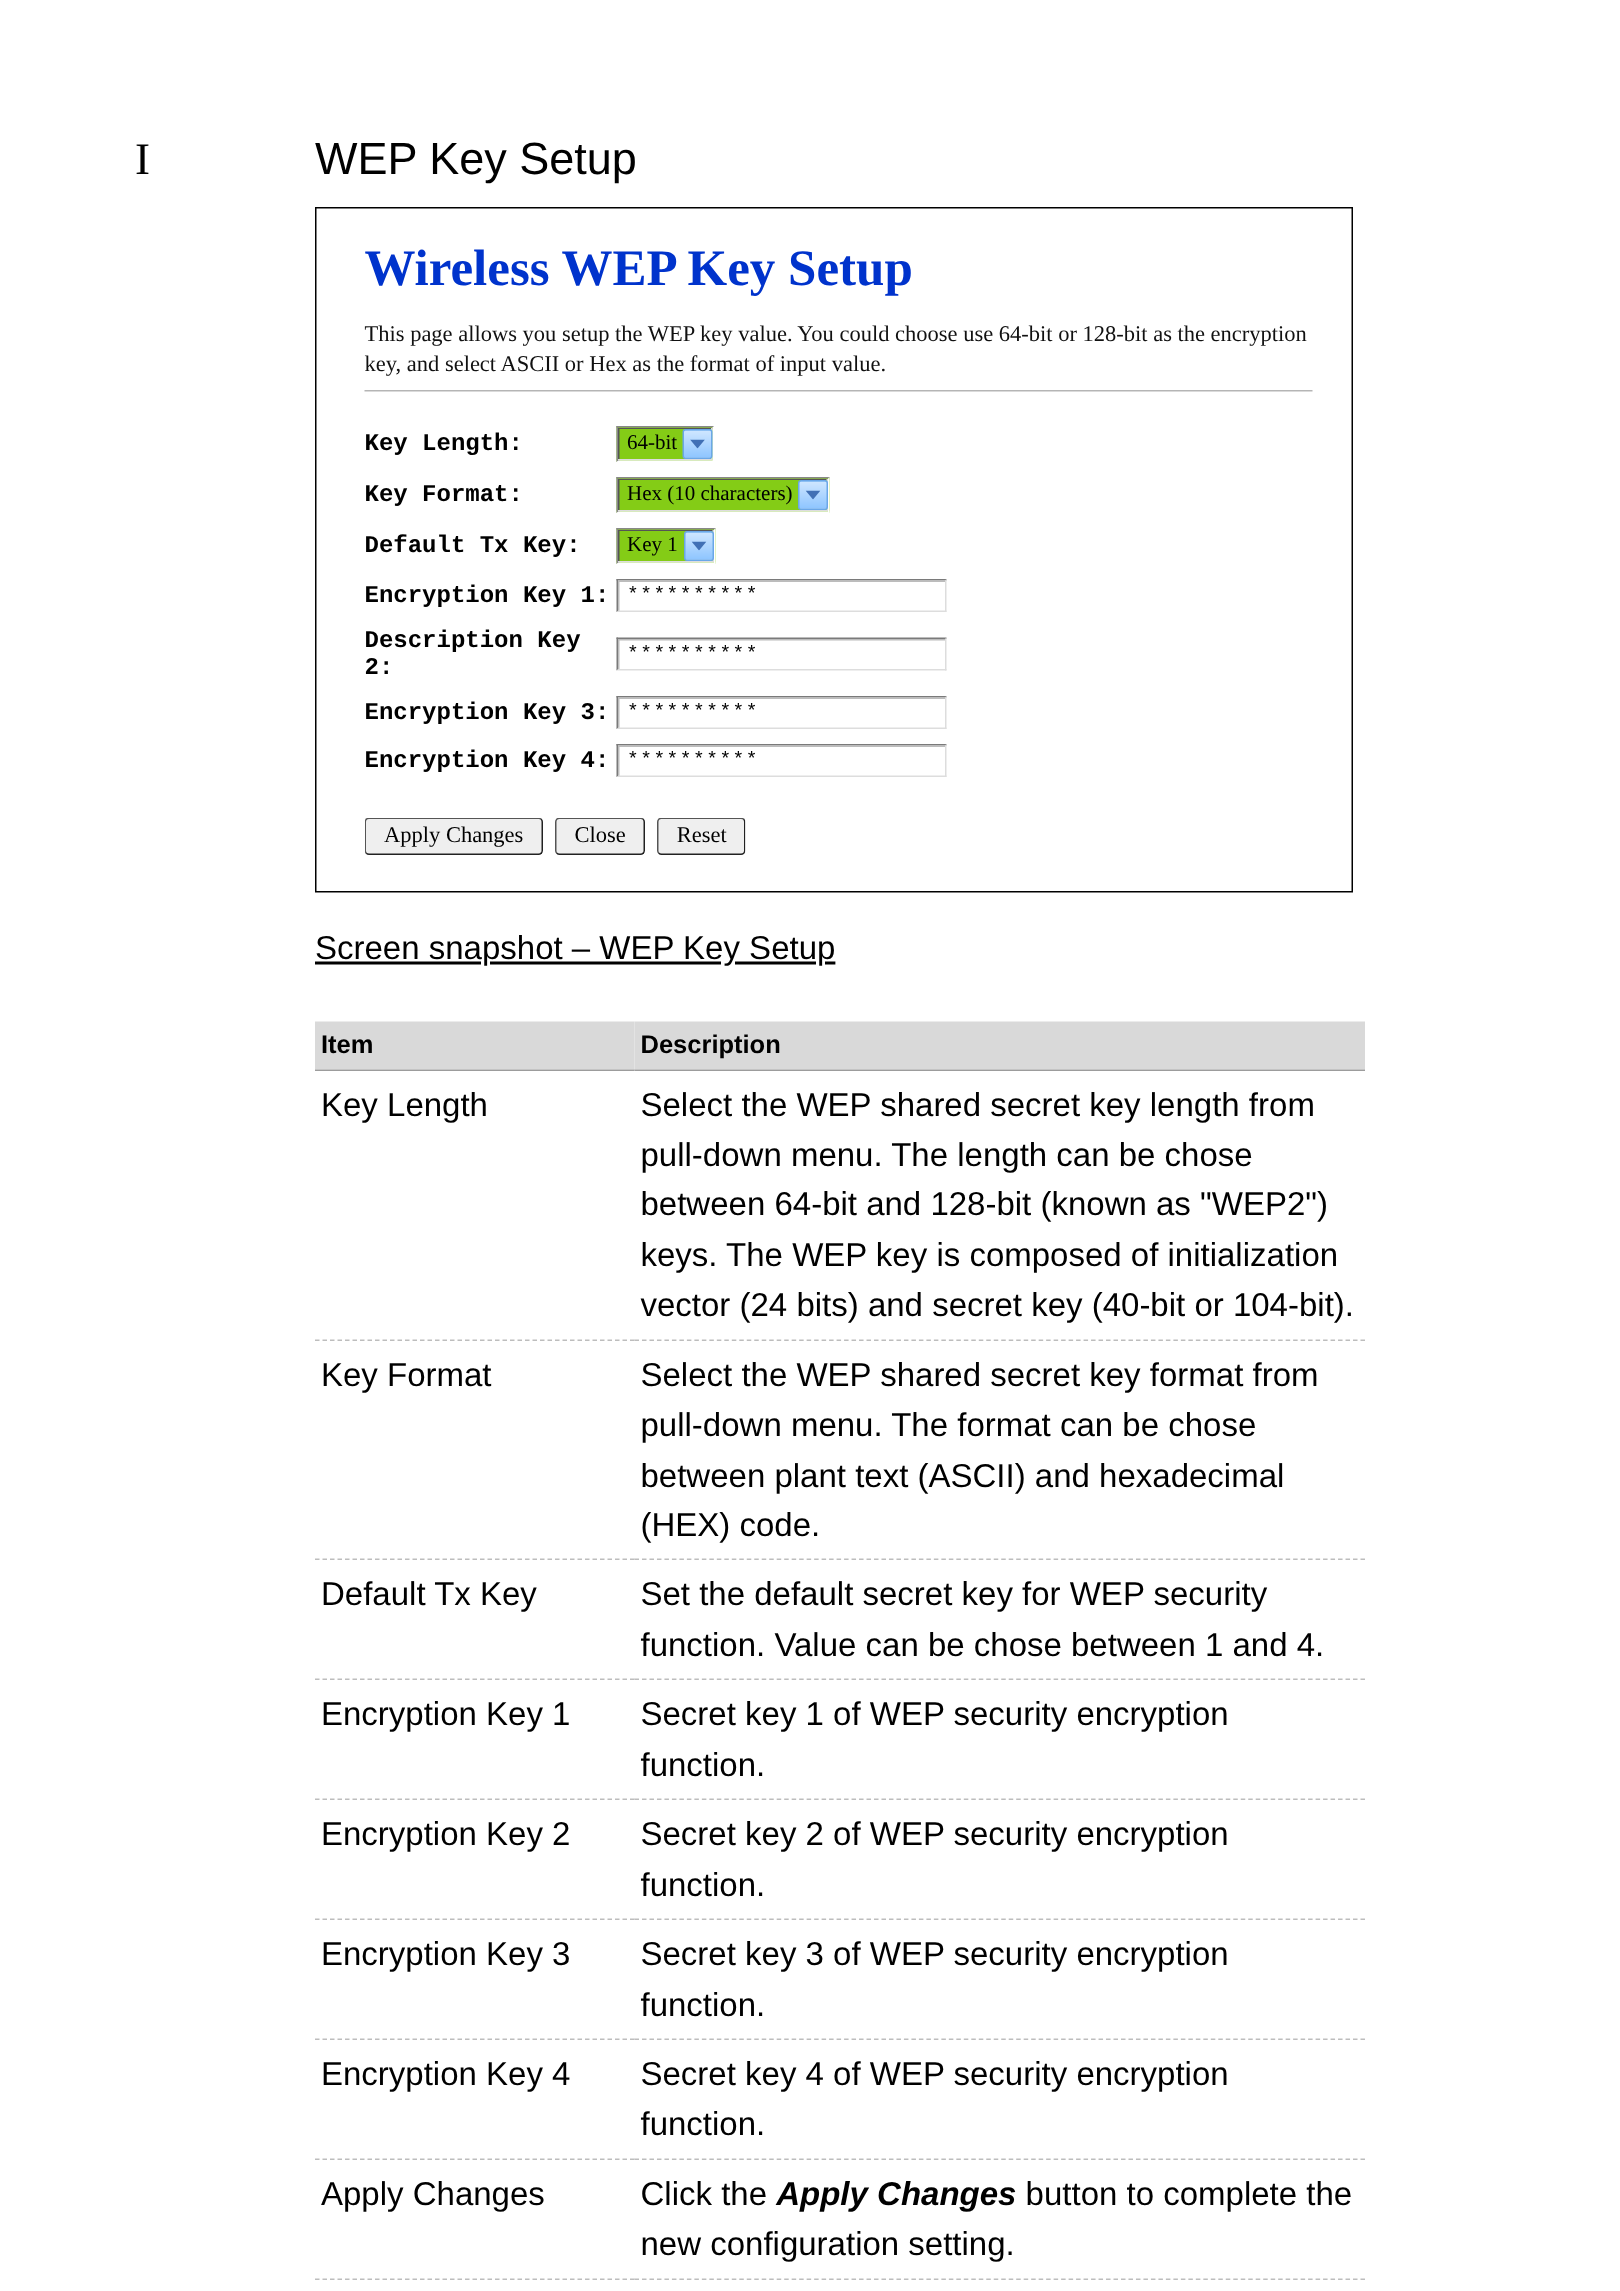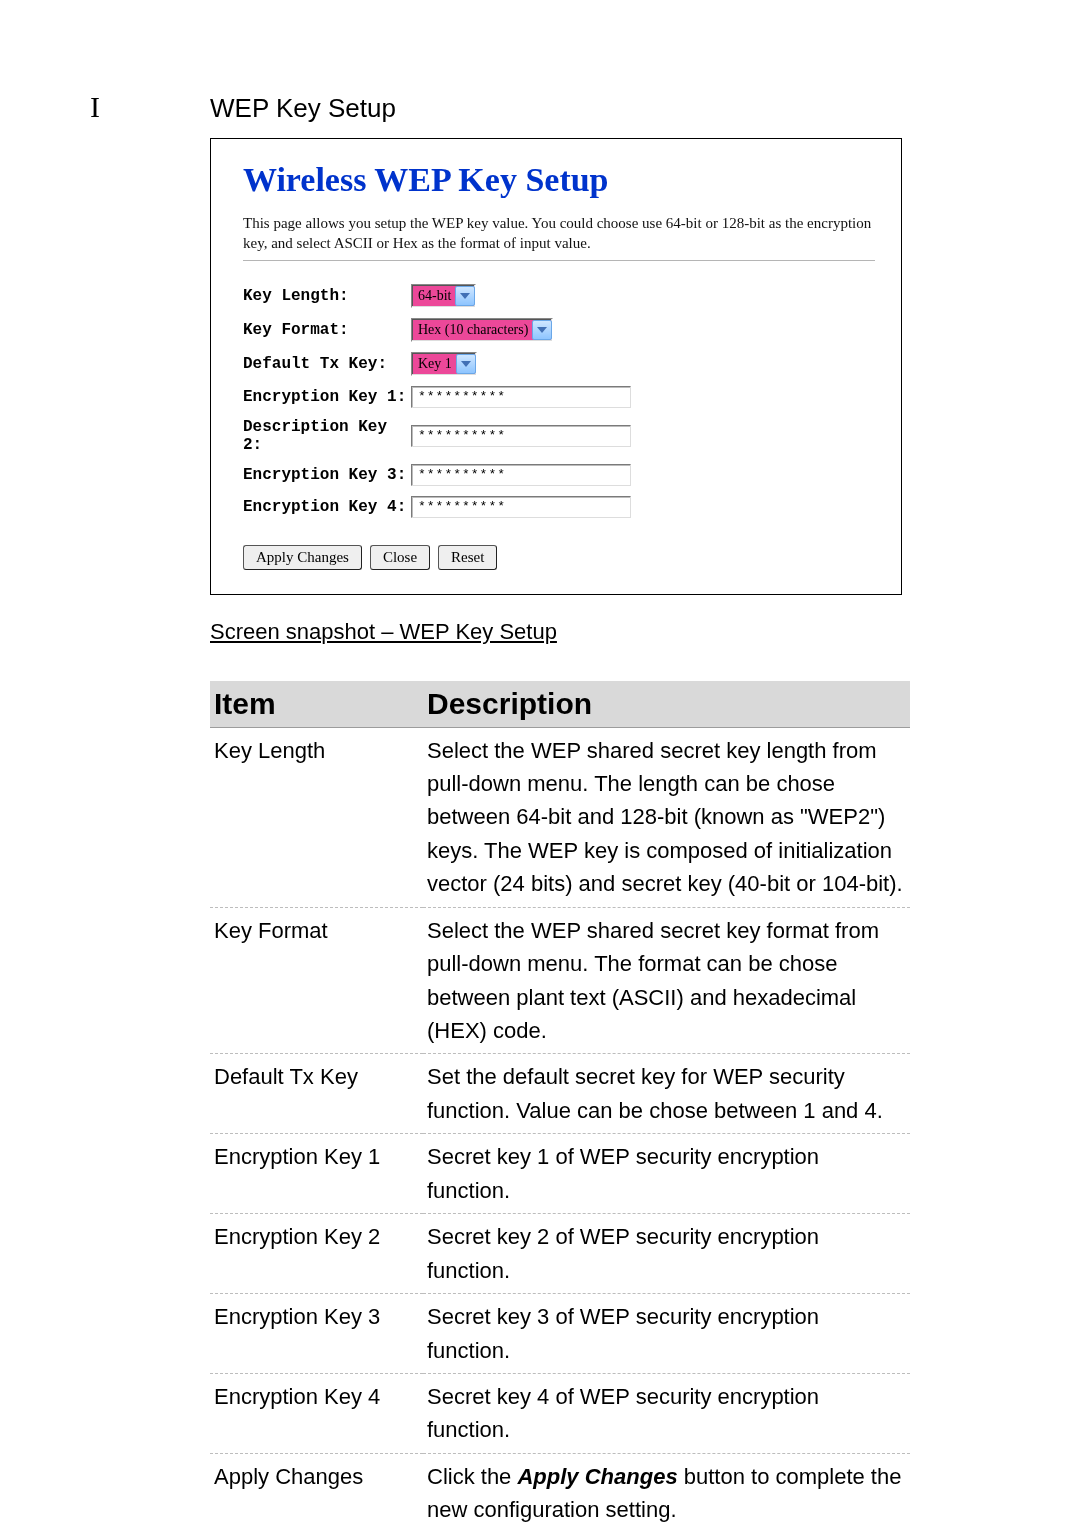--- a/index.html
+++ b/index.html
@@ -18,21 +18,21 @@
     align-items: baseline;
     gap: 100px;
     margin-bottom: 14px;
   }
   .section-num {
     font-family: "Times New Roman", Times, serif;
     font-size: 30px;
     width: 20px;
   }
   .section-title {
-    font-size: 26px;
+    font-size: 30px;
   }
   .panel {
     margin-left: 120px;
     border: 1px solid #000;
     padding: 18px 26px 24px 32px;
     width: 692px;
     box-sizing: border-box;
     background: #fff;
   }
   .panel-title {
@@ -69,21 +69,21 @@
     width: 168px;
     padding-right: 14px;
   }
   .sel {
     display: inline-flex;
     align-items: center;
     border-top: 1px solid #888;
     border-left: 1px solid #888;
     border-right: 1px solid #fff;
     border-bottom: 1px solid #fff;
-    background: #ec4899;
+    background: #84cc16;
     font-family: "Times New Roman", Times, serif;
     font-size: 14px;
     height: 22px;
     box-shadow: inset -1px -1px 0 #ddd, inset 1px 1px 0 #555;
     padding-left: 6px;
   }
   .sel .sel-btn {
     width: 18px;
     height: 18px;
     margin-left: 4px;
@@ -136,21 +136,21 @@
   }
   .desc-table {
     margin-left: 120px;
     width: 700px;
     border-collapse: collapse;
   }
   .desc-table th {
     background: #d9d9d9;
     text-align: left;
     font-weight: bold;
-    font-size: 30px;
+    font-size: 17px;
     padding: 6px 4px 6px 4px;
     border-bottom: 1px solid #9c9c9c;
   }
   .desc-table th.col1 { width: 205px; }
   .desc-table td {
     font-size: 22px;
     padding: 6px 4px 6px 4px;
     vertical-align: top;
     line-height: 1.52;
     border-bottom: 1px dashed #bdbdbd;

